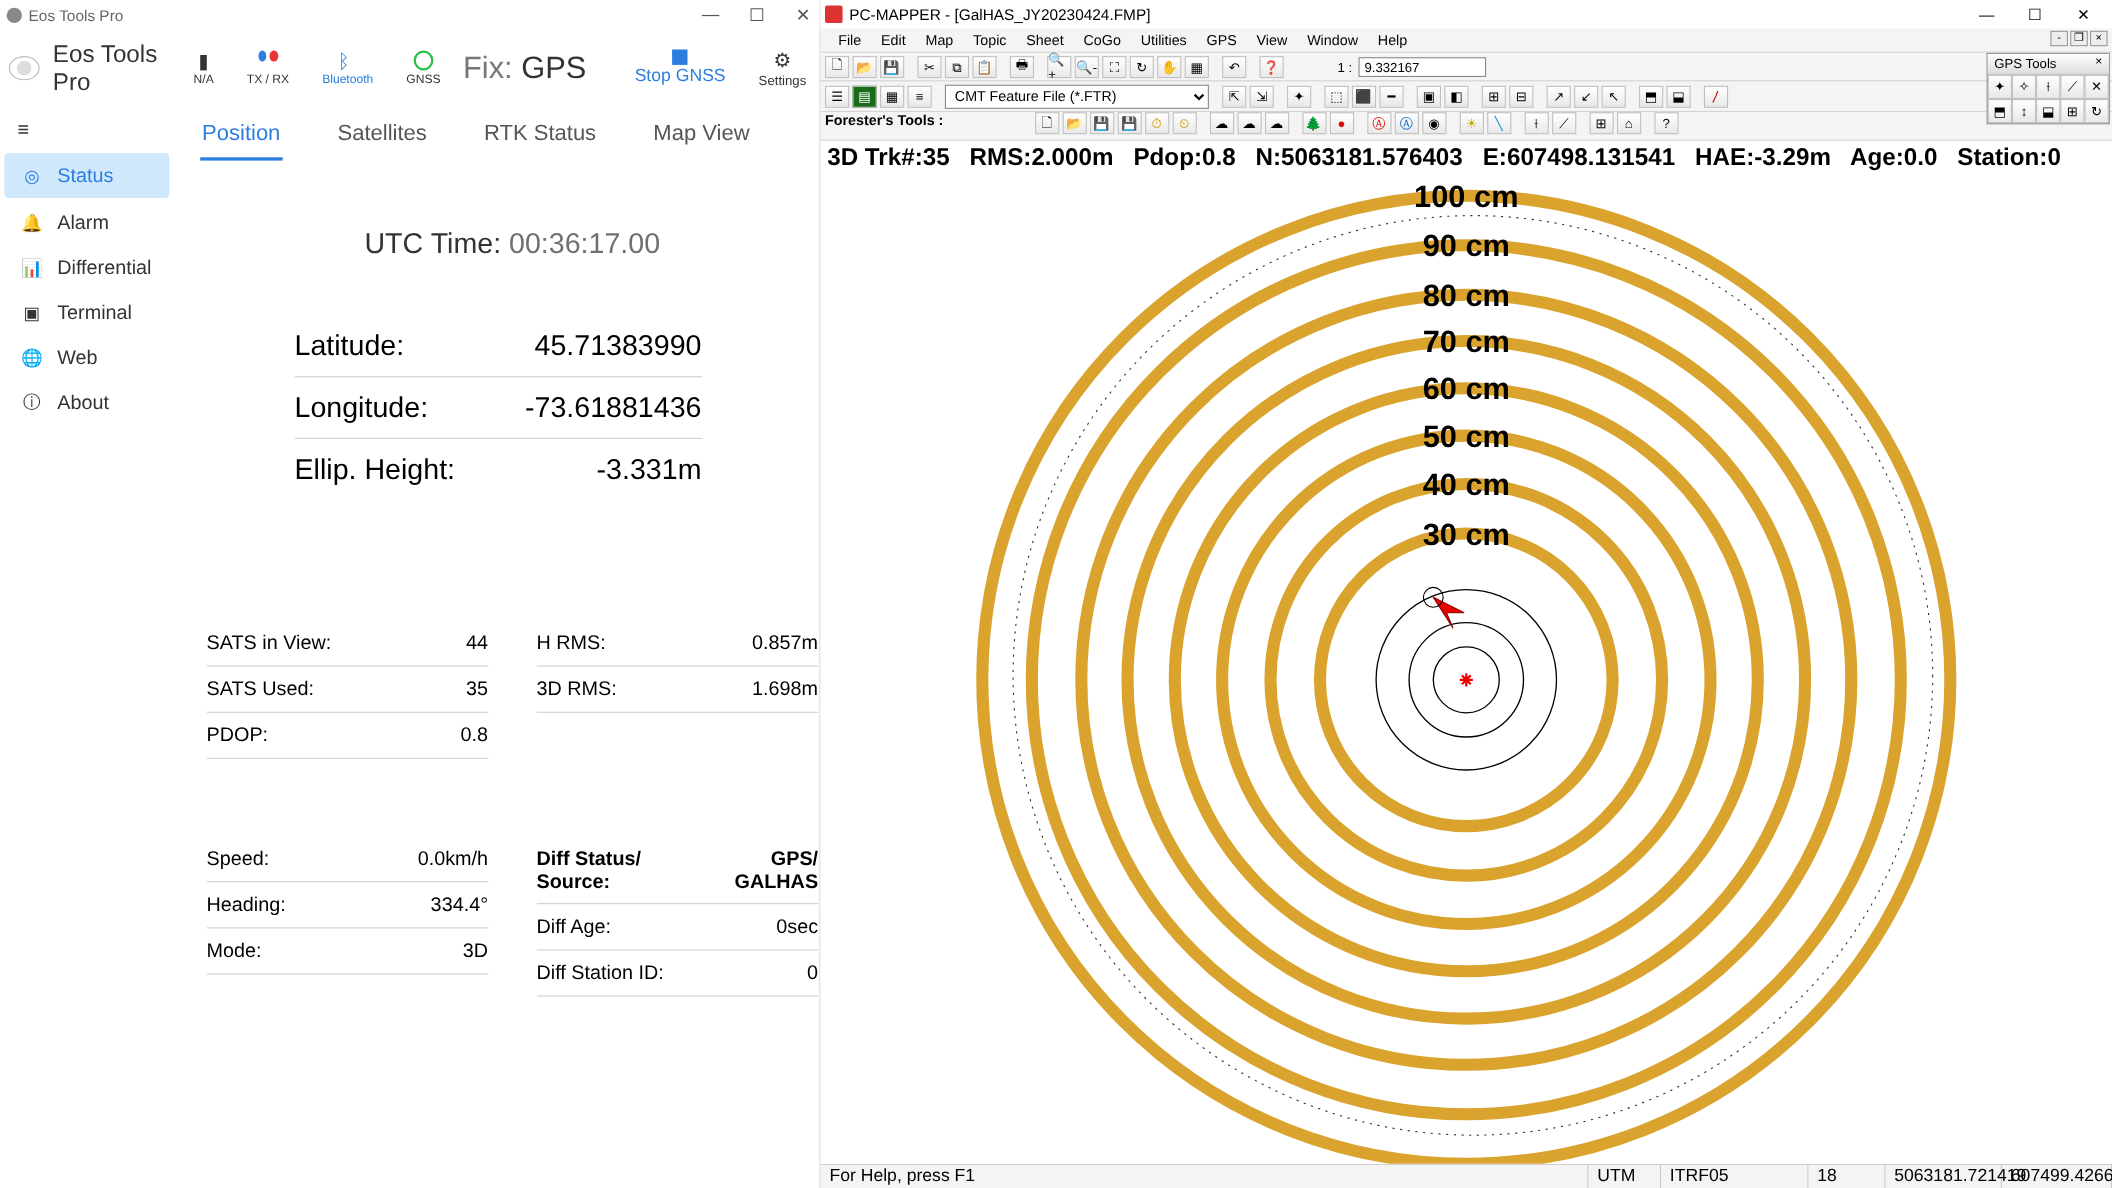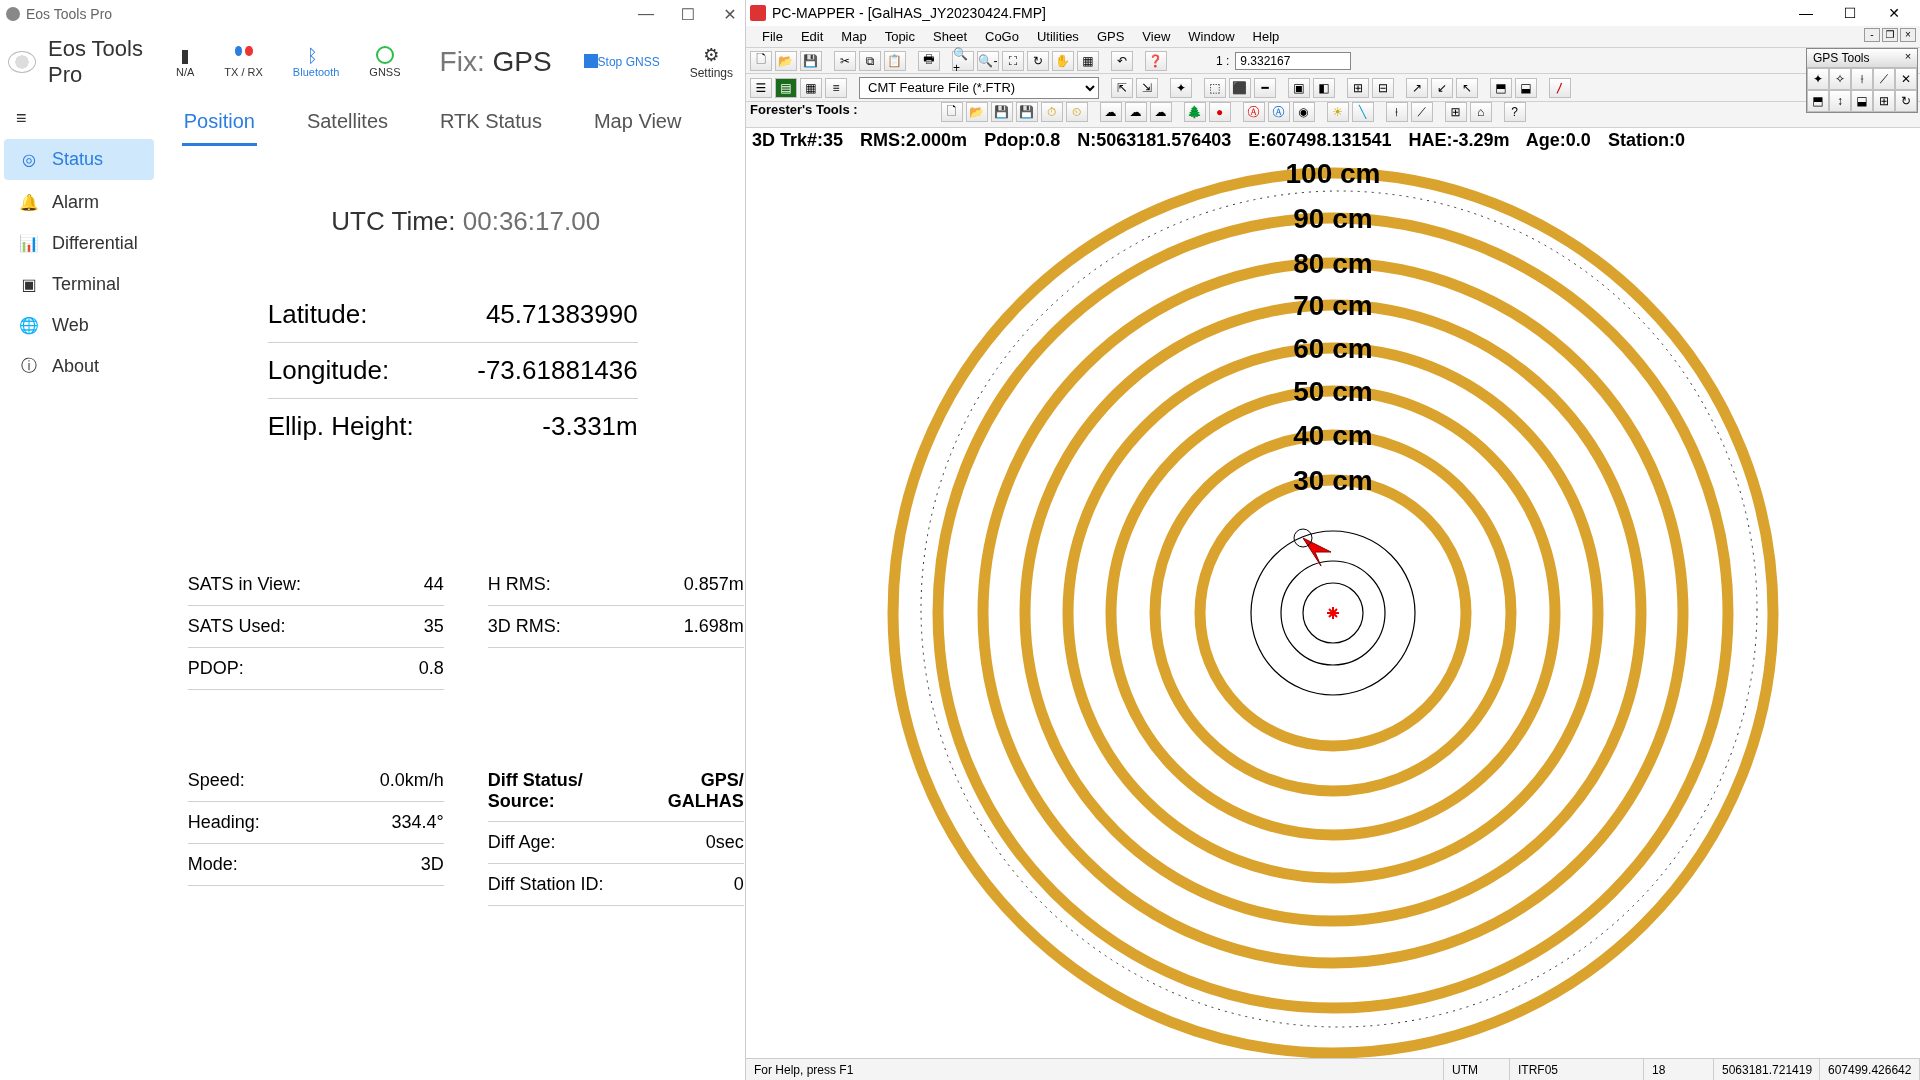--- a/index.html
+++ b/index.html
@@ -20,21 +20,21 @@
 .eos-status-icons { display: flex; gap: 30px; align-items: flex-end; }
 .eos-sicon { display: flex; flex-direction: column; align-items: center; font-size: 11px; color: #333; }
 .eos-sicon .ico { width: 18px; height: 18px; margin-bottom: 2px; }
 .eos-sicon.blue { color: #2b7de0; }
 .eos-sicon.green .ico { border: 2px solid #2bbf4a; border-radius: 50%; }
 .eos-sicon .dot-red { width: 10px; height: 10px; background: #e33; border-radius: 50%; }
 .eos-sicon .dot-blue { width: 10px; height: 10px; background: #2b7de0; border-radius: 50%; }
 .eos-sicon .bar { width: 6px; height: 14px; background: #333; }
 .eos-fix { margin-left: auto; font-size: 28px; color: #777; font-weight: 300; }
 .eos-fix b { color: #333; font-weight: 400; }
-.eos-stop { display: flex; flex-direction: row; align-items: center; font-size: 12px; color: #2b7de0; margin-left: 20px; }
+.eos-stop { display: flex; flex-direction: column; align-items: center; font-size: 16px; color: #2b7de0; margin-left: 32px; }
 .eos-stop .sq { width: 14px; height: 14px; background: #2b7de0; margin-bottom: 2px; }
 .eos-settings { display: flex; flex-direction: column; align-items: center; font-size: 12px; color: #333; margin-left: 18px; }
 
 .eos-body { display: flex; flex: 1; overflow: hidden; }
 .eos-sidebar { width: 168px; background: #fff; padding-top: 4px; }
 .eos-hamburger { padding: 8px 16px; font-size: 18px; color: #333; }
 .eos-navitem { display: flex; align-items: center; gap: 14px; padding: 10px 20px; font-size: 18px; color: #333; cursor: pointer; }
 .eos-navitem.active { background: #cfe8fb; color: #2b7de0; border-radius: 4px; margin: 2px 4px; padding: 10px 16px;}
 .eos-navitem .nicon { width: 18px; height: 18px; display: flex; align-items: center; justify-content: center; font-size: 16px; }
 
@@ -71,33 +71,33 @@
 .tsep { width: 6px; }
 .pcm-scale { display: flex; align-items: center; gap: 2px; margin-left: 2px; }
 .pcm-scale input { width: 116px; height: 18px; font-size: 12px; border: 1px solid #888; padding: 0 4px; }
 
 .pcm-toolbar2 { height: 28px; display: flex; align-items: center; gap: 3px; padding: 0 4px; background: #f4f4f4; border-bottom: 1px solid #d0d0d0; }
 .pcm-select { width: 240px; height: 22px; font-size: 13px; border: 1px solid #888; background: #fff; padding: 0 4px; }
 
 .pcm-toolbar3 { height: 26px; display: flex; align-items: flex-start; gap: 3px; padding: 0 4px; background: #f4f4f4; border-bottom: 1px solid #d0d0d0; }
 .forester-label { font-size: 13px; font-weight: bold; padding-right: 80px; }
 
-.pcm-statusline { font-size: 18px; font-weight: bold; padding: 2px 6px; background: #fff; }
+.pcm-statusline { font-size: 22px; font-weight: bold; padding: 2px 6px; background: #fff; }
 .pcm-statusline .seg { margin-right: 12px; }
 
 .pcm-canvas { flex: 1; position: relative; background: #fff; overflow: hidden; }
 .pcm-canvas svg { position: absolute; top: 0; left: 0; }
 
 .gps-tools { position: absolute; top: 48px; right: 2px; width: 112px; border: 1px solid #888; background: #f4f4f4; z-index: 10; }
 .gps-tools-title { background: linear-gradient(#fff,#ddd); font-size: 12px; padding: 2px 20px 2px 6px; border-bottom: 1px solid #bbb; position: relative;}
 .gps-tools-close { position: absolute; right: 2px; top: 1px; width: 14px; height: 14px; font-size: 11px; text-align: center; cursor: pointer;}
 .gps-tools-grid { display: grid; grid-template-columns: repeat(5, 1fr); }
 .gps-tools-grid .tbtn { width: 22px; height: 22px; }
 
-.pcm-statusbar { height: 22px; display: flex; align-items: center; background: #f4f4f4; border-top: 1px solid #ccc; font-size: 12px; }
+.pcm-statusbar { height: 22px; display: flex; align-items: center; background: #f4f4f4; border-top: 1px solid #ccc; font-size: 16px; }
 .pcm-statusbar .cell { border-right: 1px solid #ccc; padding: 0 8px; height: 100%; display: flex; align-items: center; }
 .pcm-statusbar .flex { flex: 1; }
 
 .mini-wincontrols { position: absolute; right: 4px; top: 28px; display: flex; gap: 2px; font-size: 10px;}
 .mini-wincontrols span{ width:16px; height:14px; border:1px solid #999; background:#eee; text-align:center; line-height:12px; cursor:pointer;}
 
 .ring-label { font-weight: bold; fill: #000; font-size: 28px; }
 </style>
 </head>
 <body>

